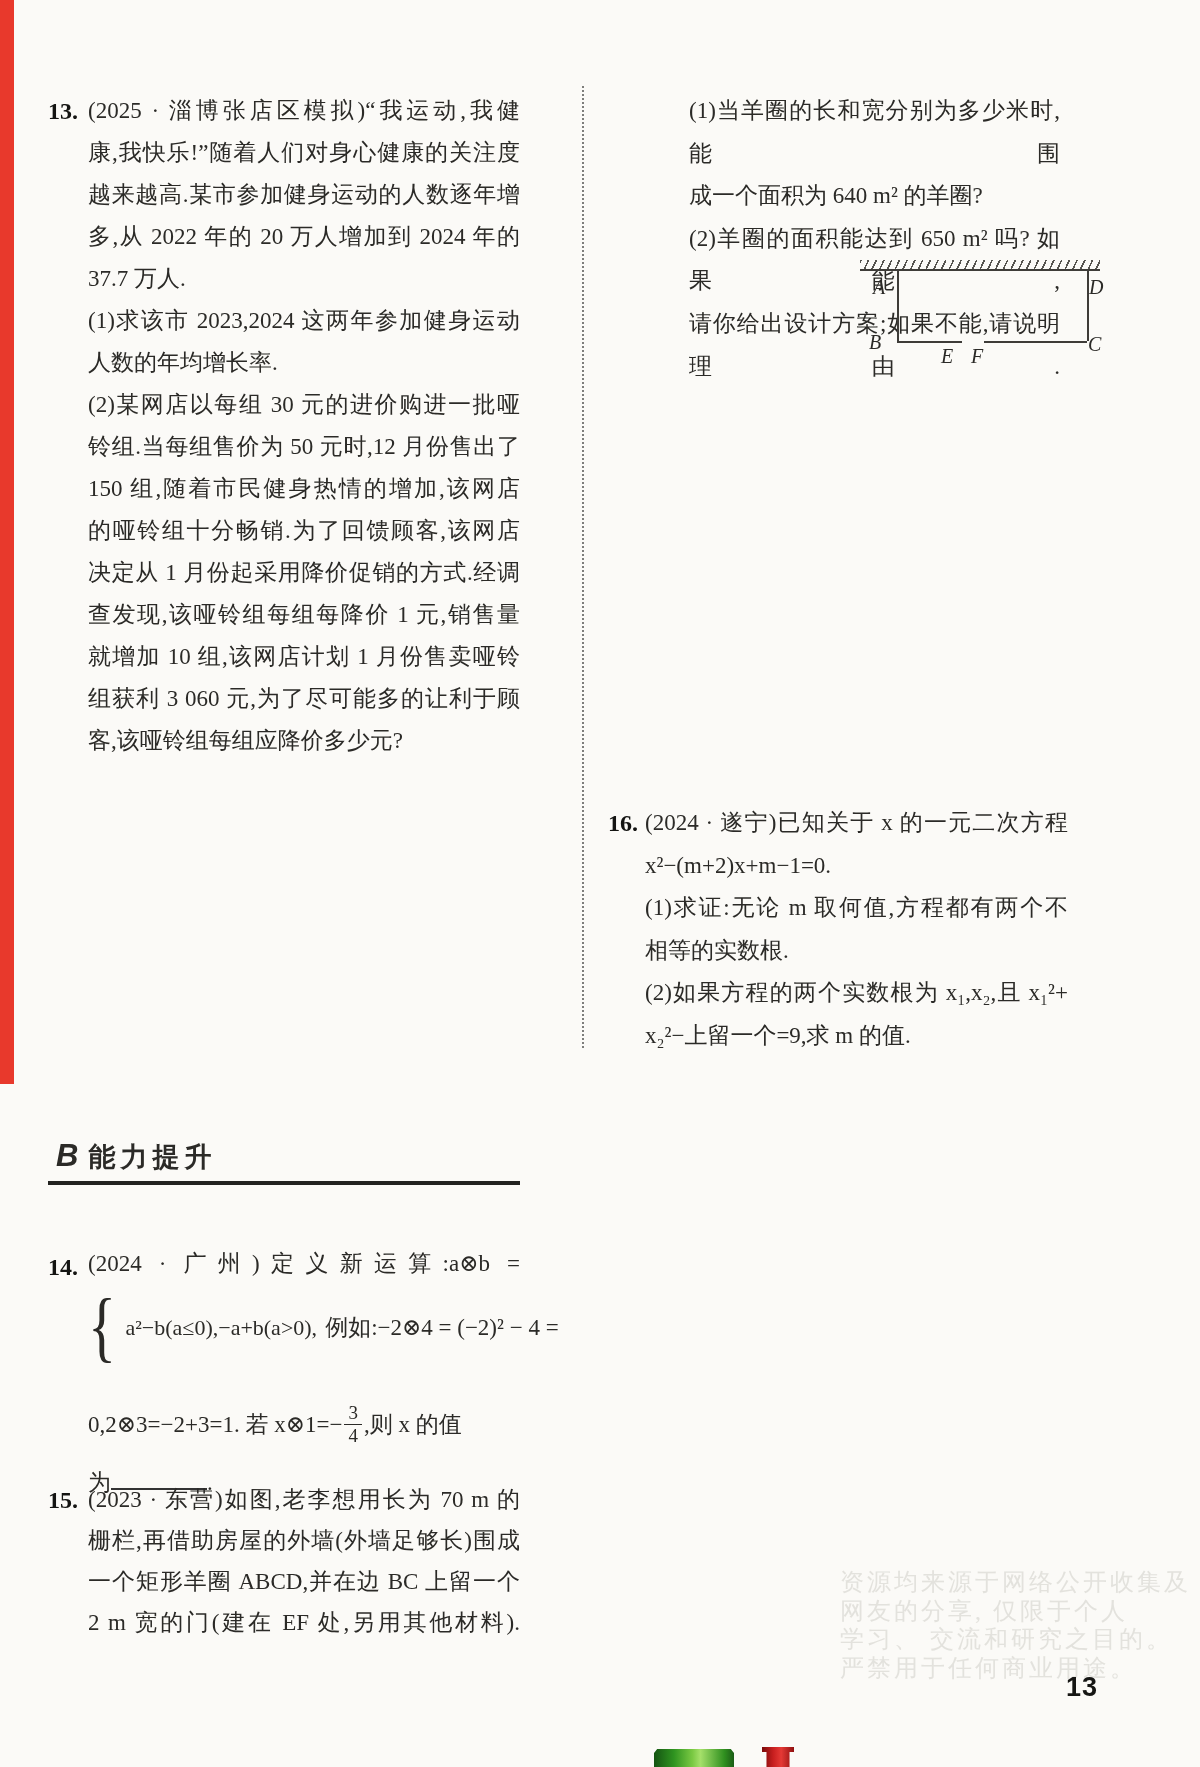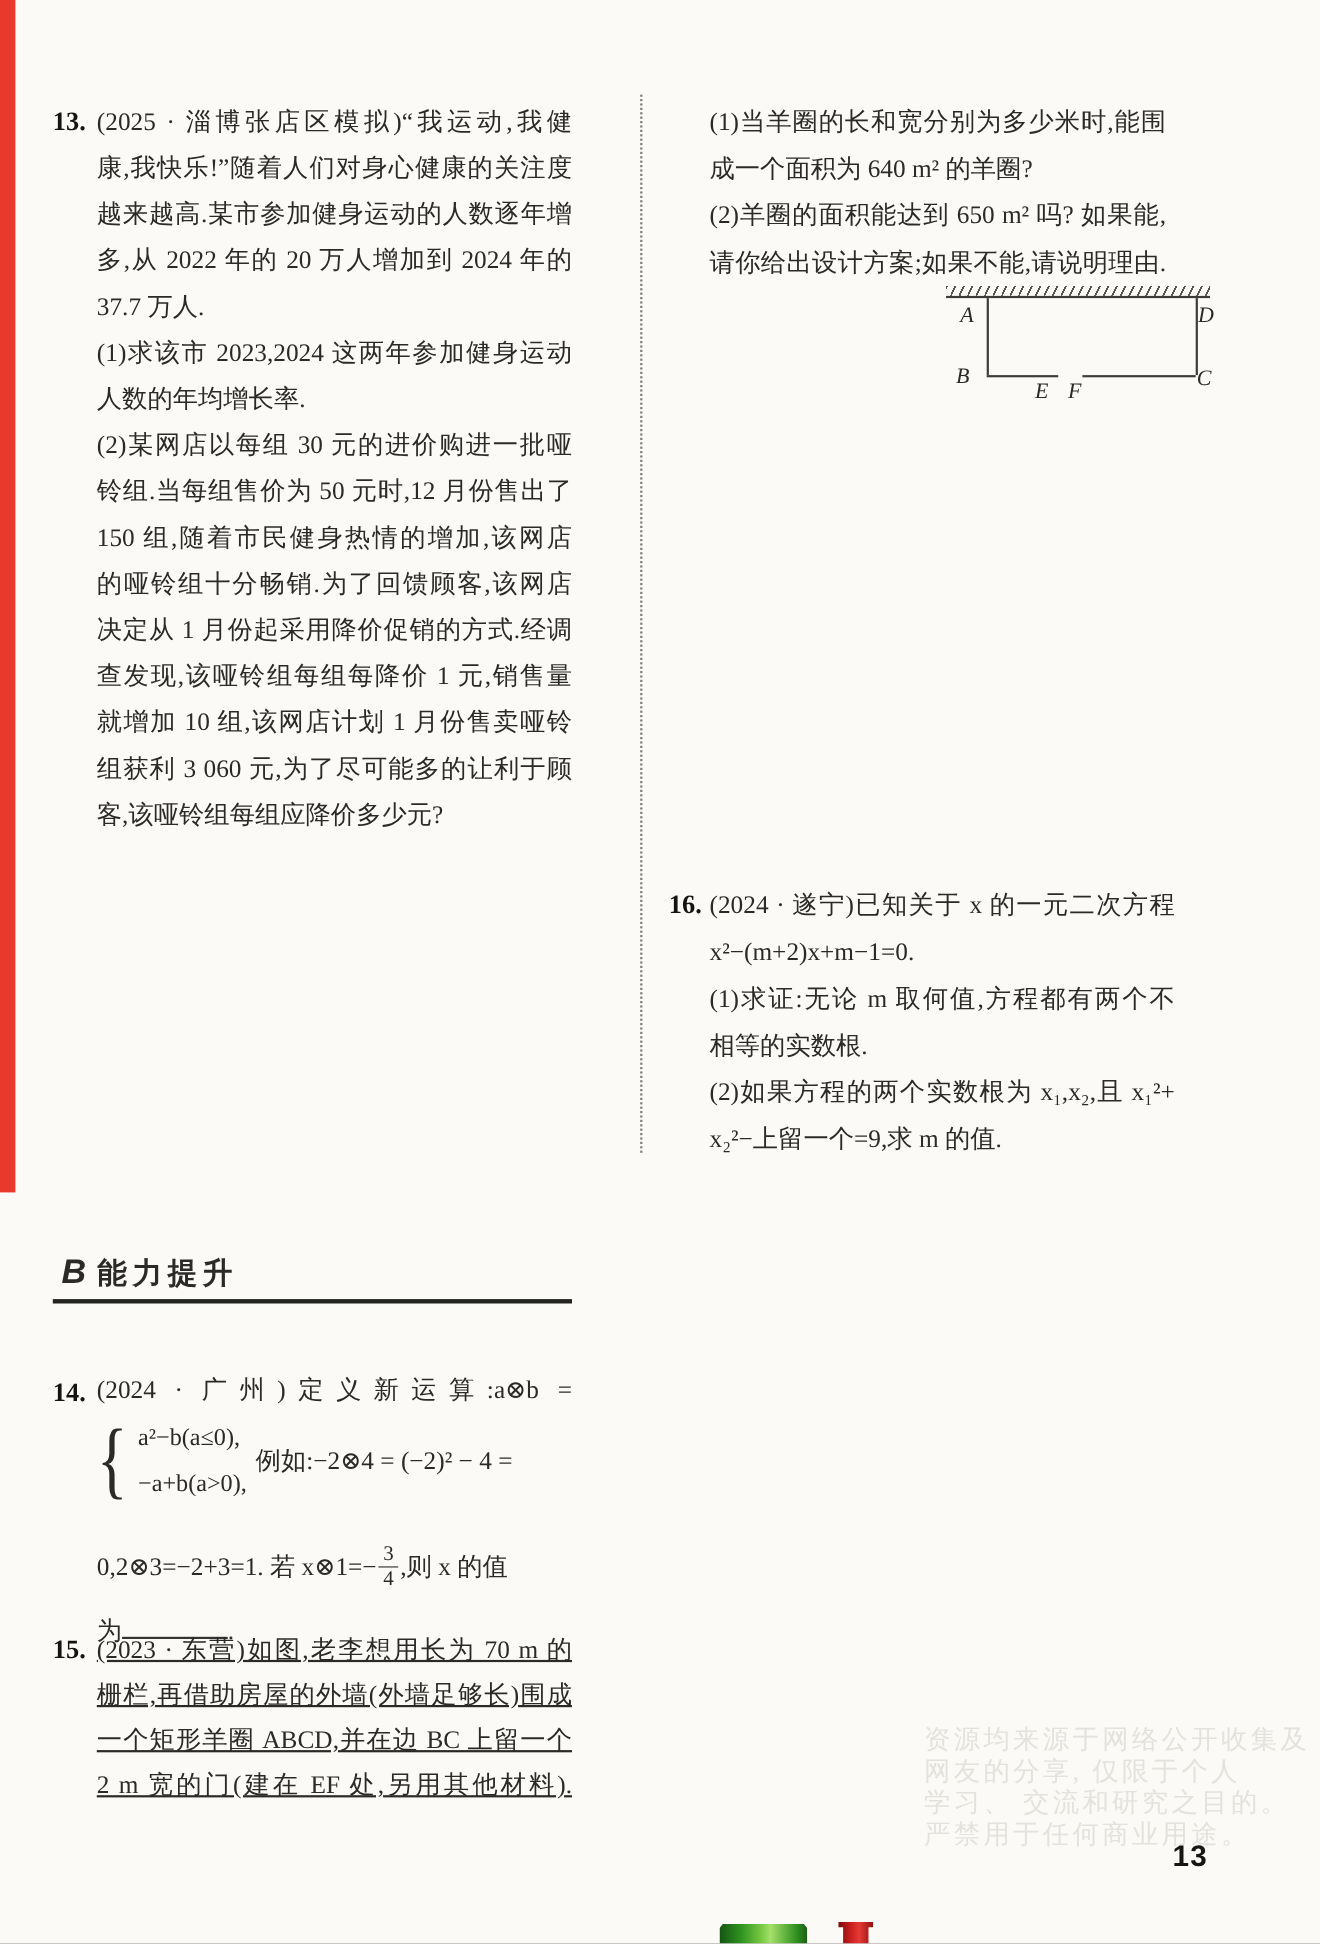--- a/index.html
+++ b/index.html
@@ -12,21 +12,21 @@
   .divider{position:absolute;left:582px;top:86px;height:962px;width:0;border-left:2px dotted #7d7d7b;}
   .prob{position:absolute;}
   .pnum{position:absolute;left:0;top:0;font-weight:bold;font-size:24px;color:#141412;line-height:42px;}
   .lines{margin-left:40px;}
   .line{font-size:23px;line-height:42px;white-space:nowrap;}
   .just{text-align:justify;text-align-last:justify;white-space:normal;}
   
   #p13{left:48px;top:90px;width:472px;}
   
   #p15r{left:645px;top:90px;width:415px;}
-  #p15r .line{line-height:42.6px;}
+  #p15r .line{line-height:42.6px;margin-left:44px;}
   
   #fig{position:absolute;left:850px;top:255px;width:260px;height:115px;}
   .wall{position:absolute;left:10px;top:5px;width:240px;height:9px;
     background:repeating-linear-gradient(115deg,#56544f 0 1.6px,transparent 1.6px 7px);
     border-bottom:2px solid #3e3c38;}
   .pen{position:absolute;left:47px;top:16px;width:188px;height:70px;
     border-left:2px solid #3e3c38;border-right:2px solid #3e3c38;}
   .seg{position:absolute;height:2px;background:#3e3c38;top:86px;}
   .seg1{left:47px;width:65px;}
   .seg2{left:134px;width:103px;}
@@ -38,30 +38,30 @@
   
   #sect{position:absolute;left:48px;top:1138px;width:472px;font-family:Liberation Sans, sans-serif;}
   #sect .b{font-style:italic;font-weight:bold;font-size:31px;margin-left:8px;}
   #sect .t{font-weight:bold;font-size:27px;letter-spacing:5px;margin-left:10px;}
   #sect .rule{margin-top:6px;height:4px;background:#232320;width:472px;}
   
   #p14{left:48px;top:1246px;width:472px;}
   #p14 .intro{font-size:23px;line-height:36px;}
   .pw{display:flex;align-items:center;margin-left:40px;margin-top:4px;height:82px;}
   .brace{font-size:78px;font-weight:400;line-height:78px;transform:scaleX(.75);transform-origin:left center;color:#2b2a27;}
-  .cases{display:flex;flex-direction:column;margin-left:0;}
+  .cases{display:flex;flex-direction:row;margin-left:0;}
   .case{font-size:22px;line-height:41px;white-space:nowrap;}
   .exmp{font-size:23px;margin-left:8px;white-space:nowrap;}
   .eqline{display:flex;align-items:center;margin-left:40px;margin-top:30px;font-size:23px;height:52px;white-space:nowrap;}
   .frac{display:inline-flex;flex-direction:column;align-items:center;font-size:19px;line-height:1.15;margin:0 2px;vertical-align:middle;}
   .frac .num{border-bottom:1.6px solid #2b2a27;padding:0 4px;}
   .ansline{margin-left:40px;margin-top:16px;font-size:23px;line-height:34px;}
   .blank{display:inline-block;width:96px;border-bottom:2px solid #333;height:20px;}
   
-  #p15{left:48px;top:1479px;width:472px;text-decoration:underline;}
+  #p15{left:48px;top:1479px;width:472px;}
   #p15 .line{line-height:41px;}
   
   #wm{position:absolute;left:840px;top:1568px;width:370px;color:#e3e2dd;
     font-size:24px;line-height:28.5px;letter-spacing:3px;white-space:nowrap;}
   
   #pgnum{position:absolute;left:1066px;top:1672px;font-family:"Liberation Sans","DejaVu Sans",sans-serif;
     font-weight:bold;font-size:27px;color:#161614;letter-spacing:1px;}
   
   .logo-g{position:absolute;left:654px;top:1749px;width:80px;height:18px;
     background:linear-gradient(90deg,#145412,#2f9420 25%,#7ac943 48%,#a5e06a 58%,#2f8f1f 88%,#1b5c16);

